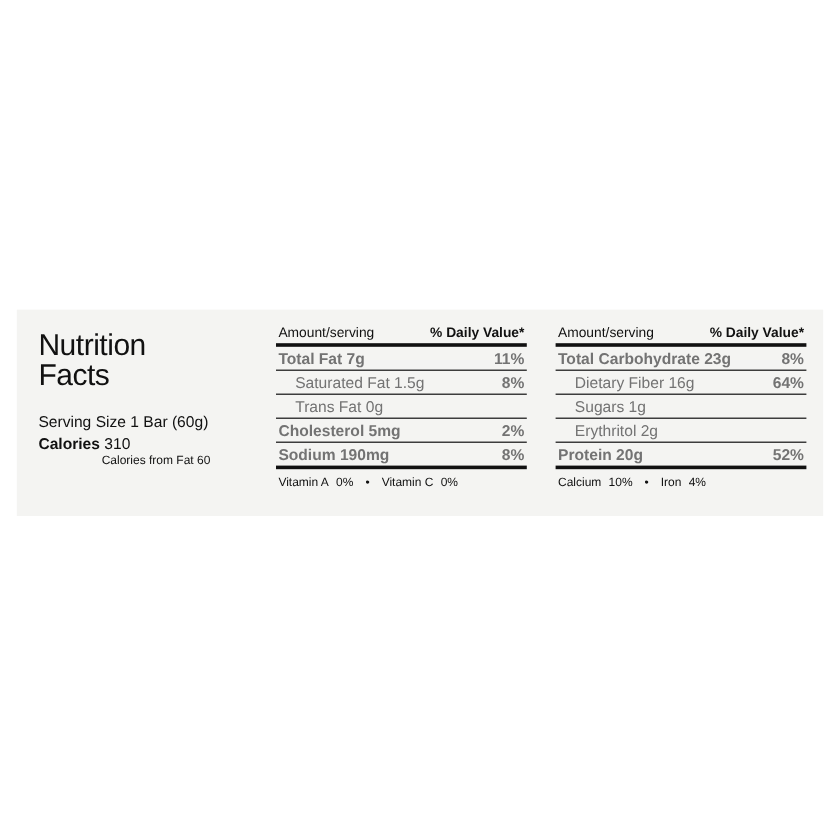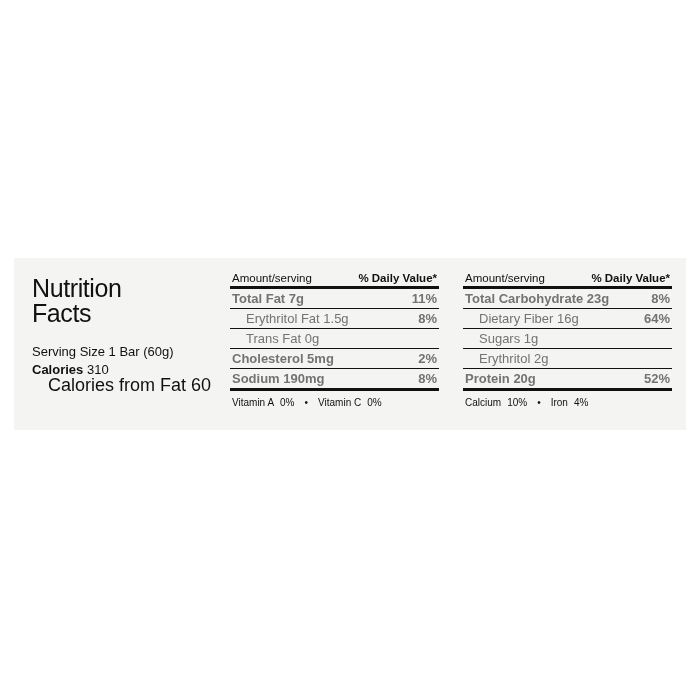--- a/index.html
+++ b/index.html
@@ -55,25 +55,26 @@
     line-height: 15px;
   }
   .calories {
     font-size: 13px;
     color: #111;
     margin-top: 3px;
     line-height: 15px;
   }
   .calories b { font-weight: bold; }
   .cal-fat {
-    font-size: 18px;
+    font-size: 10px;
     color: #111;
     margin-top: 1px;
     margin-left: 16px;
     line-height: 14px;
+    text-align: center;
   }
   .footnote {
     font-size: 9.5px;
     color: #111;
     line-height: 11px;
     margin-top: 9px;
   }
 
   
   .col-mid, .col-right {
@@ -153,21 +154,21 @@
       </div>
 
       <div class="rule-thick"></div>
       <div class="row">
         <span class="name"><b>Total Fat 7g</b></span>
         <span class="val">11%</span>
       </div>
 
       <div class="rule-thin"></div>
       <div class="row">
-        <span class="name indent1">Erythritol Fat 1.5g</span>
+        <span class="name indent1">Saturated Fat 1.5g</span>
         <span class="val">8%</span>
       </div>
 
       <div class="rule-thin"></div>
       <div class="row">
         <span class="name indent1 italic">Trans Fat 0g</span>
         <span class="val"></span>
       </div>
 
       <div class="rule-thin"></div>

